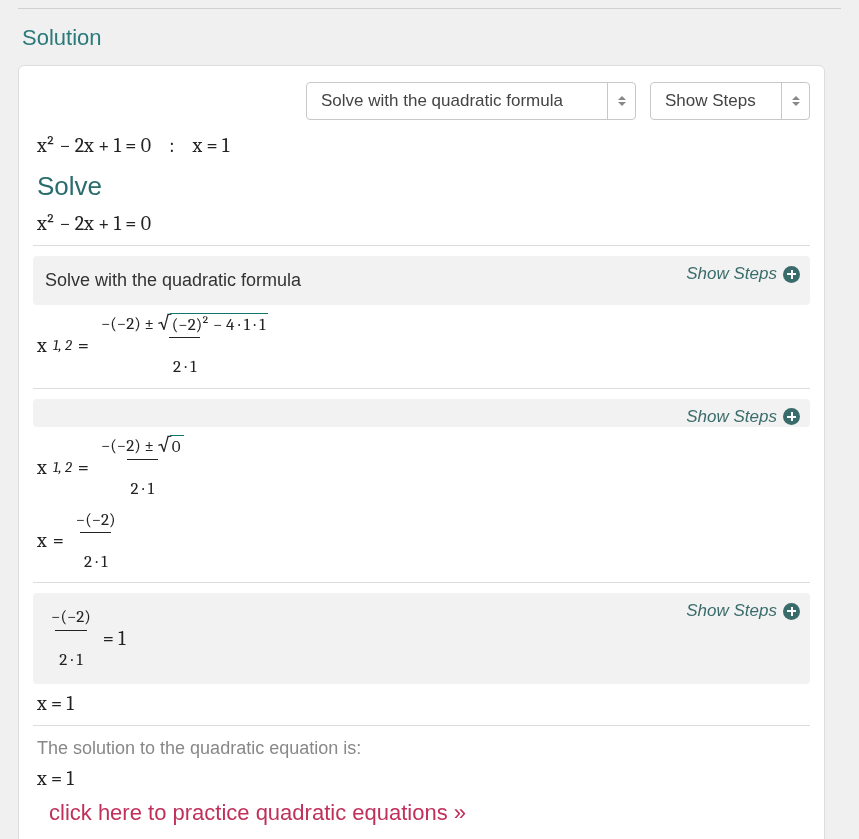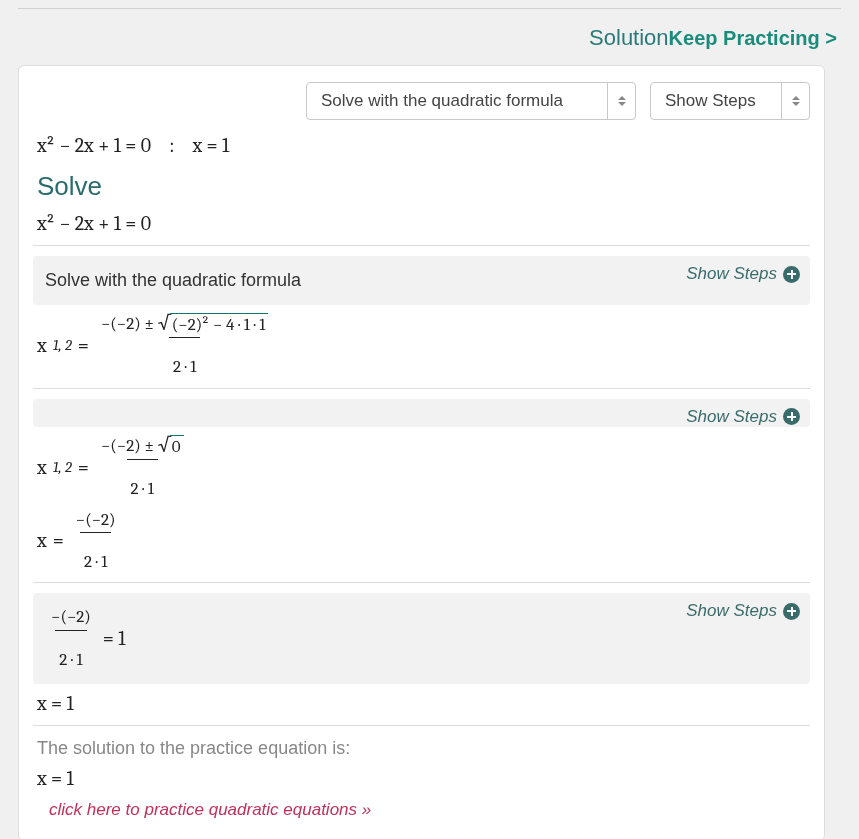--- a/index.html
+++ b/index.html
@@ -10,21 +10,21 @@
     width: 859px;
     padding: 0;
   }
   .top-border {
     height: 1px;
     background: #d0d0d0;
     margin: 8px 18px 0 18px;
   }
   .header {
     display: flex;
-    justify-content: flex-end;
+    justify-content: space-between;
     align-items: center;
     padding: 16px 22px 14px 22px;
   }
   .solution-title {
     color: #2a7a7a;
     font-size: 22px;
     font-weight: 400;
   }
   .keep-practicing {
     color: #1a8c7c;
@@ -171,35 +171,33 @@
     padding: 1px 3px 0 2px;
     display: inline-block;
   }
   .summary-text {
     color: #888;
     font-size: 18px;
     margin: 12px 0 8px 4px;
   }
   .practice-link {
     color: #c0305a;
-    font-style: italic;
-    font-size: 17px;
+    font-size: 22px;
     margin: 10px 0 2px 16px;
     cursor: pointer;
   }
   .topline-wrap { display:flex; align-items:baseline; gap: 18px; }
 </style>
 </head>
 <body>
 
 <div class="top-border"></div>
 
 <div class="header">
   <div class="solution-title">Solution</div>
-  <div class="keep-practicing">Keep Practicing &gt;</div>
 </div>
 
 <div class="panel">
 
   <div class="controls">
     <div class="dropdown dd-main">
       <div class="dd-label">Solve with the quadratic formula</div>
       <div class="dd-arrow">
         <span class="tri-up"></span>
           <span class="tri-down"></span>
@@ -299,21 +297,21 @@
       <span> = 1</span>
     </div>
   </div>
 
   <div class="math-line">
     <span>x = 1</span>
   </div>
 
   <hr class="hr">
 
-  <div class="summary-text">The solution to the practice equation is:</div>
+  <div class="summary-text">The solution to the quadratic equation is:</div>
 
   <div class="math-line">
     <span>x = 1</span>
   </div>
 
   <div class="practice-link">click here to practice quadratic equations »</div>
 
 </div>
 
 </body></html>

